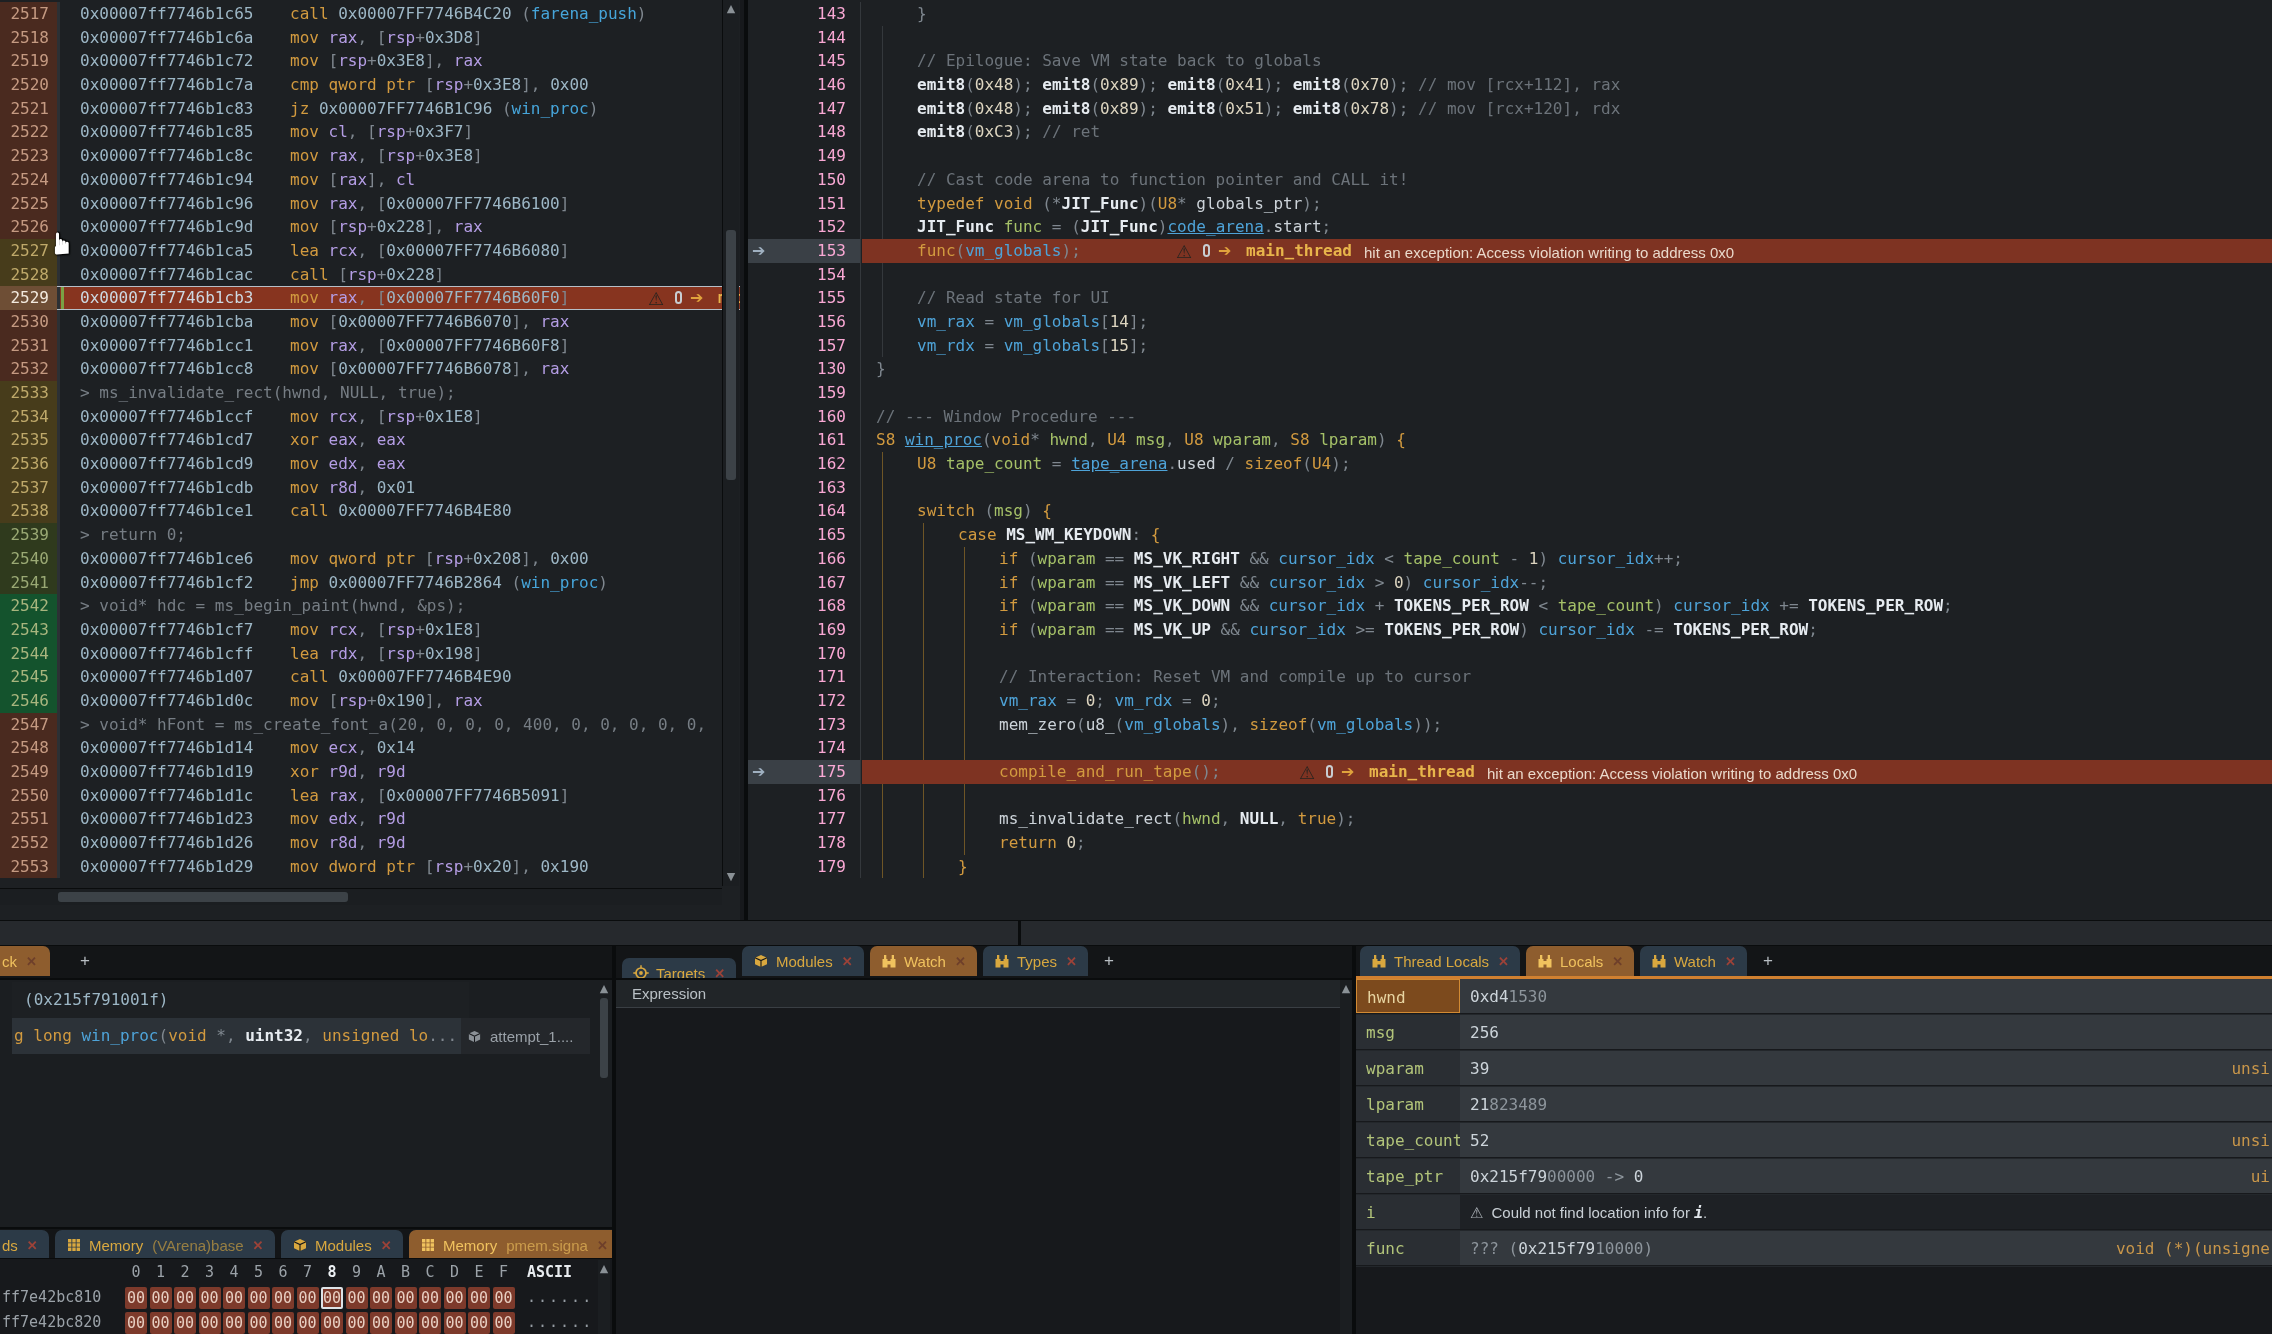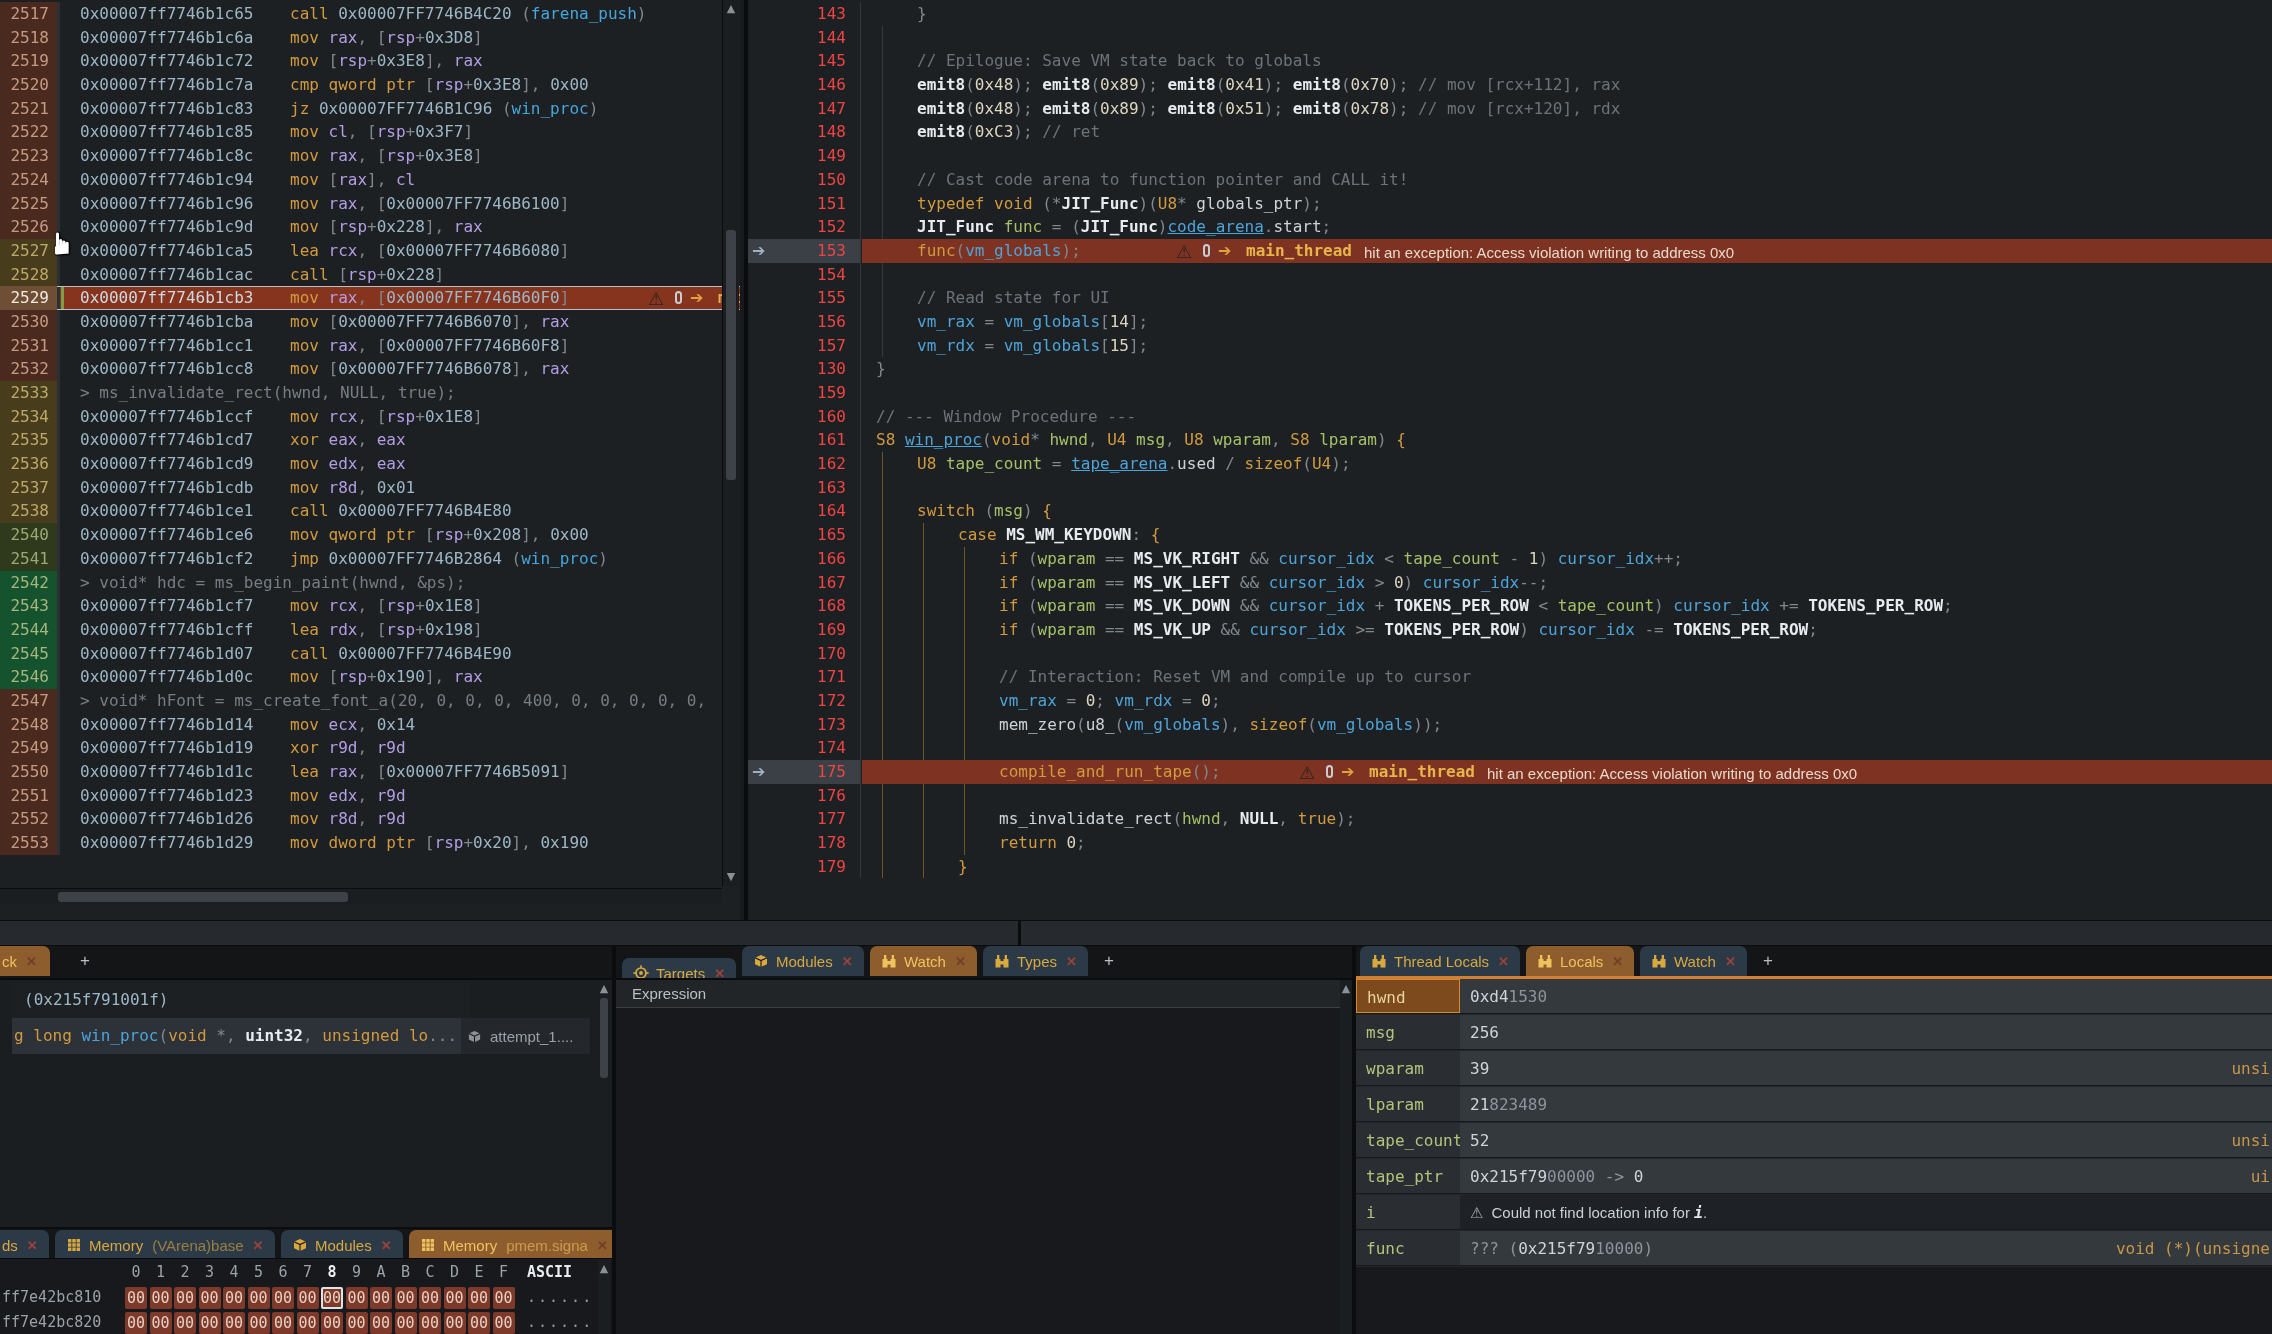--- a/index.html
+++ b/index.html
@@ -23,21 +23,21 @@
   .dbar{position:absolute;left:57px;top:0;bottom:0;width:3px;background:#2c3034;}
   .daddr{position:absolute;left:80px;color:#9db7c6}
   .dsel .daddr{color:#cdd9e2}
   .dcode{position:absolute;left:290px;}
   .dsrcline{position:absolute;left:80px;color:#767d84}
   .dsel{background:#87341f;}
   .dsel .selline{position:absolute;left:57px;right:0;height:1px;background:#b6bfc7;}
   .greenbar{position:absolute;left:61px;top:1px;bottom:1px;width:3px;background:#7ba044;}
   
   .srow{position:relative;height:23.7px;line-height:23.7px;white-space:pre;}
-  .snum{position:absolute;left:16px;width:82px;text-align:right;color:#ef4444;}
+  .snum{position:absolute;left:16px;width:82px;text-align:right;color:#f9a8d4;}
   .sgut-hl{position:absolute;left:0;width:112px;top:0;bottom:0;background:#3a4046;}
   .sborder{position:absolute;left:112px;top:0;bottom:0;width:1px;background:#34383c;}
   .sarrow{position:absolute;left:4px;color:#9fb0c0;font-family:"DejaVu Sans",sans-serif;}
   .scode{position:absolute;}
   .sred{position:absolute;left:114px;right:0;top:0;bottom:0;background:#7e3322;}
   .guide{position:absolute;top:0;bottom:0;width:1px;}
   .guide-o{background:#6e5526}.guide-y{background:#34383c}
   .warn-tri{font-family:"DejaVu Sans",sans-serif;color:#26231f;font-size:18px;}
   .capsule{display:inline-block;width:7px;height:13px;border:2px solid #c8cdd2;border-radius:5px;box-sizing:border-box;}
   .arrow-g{color:#e0a33c;font-family:"DejaVu Sans",sans-serif;font-weight:bold;}
@@ -113,20 +113,21 @@
         <div class="drow dsel"><span class="dgut hsel">2529</span><span class="dbar"></span><span class="selline" style="top: 0px;"></span><span class="selline" style="bottom: 0px;"></span><span class="greenbar"></span><span class="daddr">0x00007ff7746b1cb3</span><span class="dcode"><span class="tk-m">mov </span><span class="tk-r">rax</span><span class="tk-p">, [</span><span class="tk-n">0x00007FF7746B60F0</span><span class="tk-p">]</span></span><span class="warn-tri abs" style="left: 648px; top: 1px;">⚠</span><span class="capsule abs" style="left: 675px; top: 5px;"></span><span class="arrow-g abs" style="left: 690px;">➔</span><span class="thread abs" style="left: 718px;">main_thread</span></div>
         <div class="drow"><span class="dgut hr">2530</span><span class="dbar"></span><span class="daddr">0x00007ff7746b1cba</span><span class="dcode"><span class="tk-m">mov </span><span class="tk-p">[</span><span class="tk-n">0x00007FF7746B6070</span><span class="tk-p">], </span><span class="tk-r">rax</span></span></div>
         <div class="drow"><span class="dgut hr">2531</span><span class="dbar"></span><span class="daddr">0x00007ff7746b1cc1</span><span class="dcode"><span class="tk-m">mov </span><span class="tk-r">rax</span><span class="tk-p">, [</span><span class="tk-n">0x00007FF7746B60F8</span><span class="tk-p">]</span></span></div>
         <div class="drow"><span class="dgut hr">2532</span><span class="dbar"></span><span class="daddr">0x00007ff7746b1cc8</span><span class="dcode"><span class="tk-m">mov </span><span class="tk-p">[</span><span class="tk-n">0x00007FF7746B6078</span><span class="tk-p">], </span><span class="tk-r">rax</span></span></div>
         <div class="drow"><span class="dgut ho">2533</span><span class="dbar"></span><span class="dsrcline">&gt; ms_invalidate_rect(hwnd, NULL, true);</span></div>
         <div class="drow"><span class="dgut ho">2534</span><span class="dbar"></span><span class="daddr">0x00007ff7746b1ccf</span><span class="dcode"><span class="tk-m">mov </span><span class="tk-r">rcx</span><span class="tk-p">, [</span><span class="tk-r">rsp</span><span class="tk-p">+</span><span class="tk-n">0x1E8</span><span class="tk-p">]</span></span></div>
         <div class="drow"><span class="dgut ho">2535</span><span class="dbar"></span><span class="daddr">0x00007ff7746b1cd7</span><span class="dcode"><span class="tk-m">xor </span><span class="tk-r">eax</span><span class="tk-p">, </span><span class="tk-r">eax</span></span></div>
         <div class="drow"><span class="dgut ho">2536</span><span class="dbar"></span><span class="daddr">0x00007ff7746b1cd9</span><span class="dcode"><span class="tk-m">mov </span><span class="tk-r">edx</span><span class="tk-p">, </span><span class="tk-r">eax</span></span></div>
         <div class="drow"><span class="dgut ho">2537</span><span class="dbar"></span><span class="daddr">0x00007ff7746b1cdb</span><span class="dcode"><span class="tk-m">mov </span><span class="tk-r">r8d</span><span class="tk-p">, </span><span class="tk-n">0x01</span></span></div>
         <div class="drow"><span class="dgut ho">2538</span><span class="dbar"></span><span class="daddr">0x00007ff7746b1ce1</span><span class="dcode"><span class="tk-m">call </span><span class="tk-n">0x00007FF7746B4E80</span></span></div>
+        <div class="drow"><span class="dgut hg2">2539</span><span class="dbar"></span><span class="dsrcline">&gt; return 0;</span></div>
         <div class="drow"><span class="dgut hg2">2540</span><span class="dbar"></span><span class="daddr">0x00007ff7746b1ce6</span><span class="dcode"><span class="tk-m">mov qword ptr </span><span class="tk-p">[</span><span class="tk-r">rsp</span><span class="tk-p">+</span><span class="tk-n">0x208</span><span class="tk-p">], </span><span class="tk-n">0x00</span></span></div>
         <div class="drow"><span class="dgut hg2">2541</span><span class="dbar"></span><span class="daddr">0x00007ff7746b1cf2</span><span class="dcode"><span class="tk-m">jmp </span><span class="tk-n">0x00007FF7746B2864 </span><span class="tk-p">(</span><span class="tk-s">win_proc</span><span class="tk-p">)</span></span></div>
         <div class="drow"><span class="dgut hg">2542</span><span class="dbar"></span><span class="dsrcline">&gt; void* hdc = ms_begin_paint(hwnd, &amp;ps);</span></div>
         <div class="drow"><span class="dgut hg">2543</span><span class="dbar"></span><span class="daddr">0x00007ff7746b1cf7</span><span class="dcode"><span class="tk-m">mov </span><span class="tk-r">rcx</span><span class="tk-p">, [</span><span class="tk-r">rsp</span><span class="tk-p">+</span><span class="tk-n">0x1E8</span><span class="tk-p">]</span></span></div>
         <div class="drow"><span class="dgut hg">2544</span><span class="dbar"></span><span class="daddr">0x00007ff7746b1cff</span><span class="dcode"><span class="tk-m">lea </span><span class="tk-r">rdx</span><span class="tk-p">, [</span><span class="tk-r">rsp</span><span class="tk-p">+</span><span class="tk-n">0x198</span><span class="tk-p">]</span></span></div>
         <div class="drow"><span class="dgut hg">2545</span><span class="dbar"></span><span class="daddr">0x00007ff7746b1d07</span><span class="dcode"><span class="tk-m">call </span><span class="tk-n">0x00007FF7746B4E90</span></span></div>
         <div class="drow"><span class="dgut hg">2546</span><span class="dbar"></span><span class="daddr">0x00007ff7746b1d0c</span><span class="dcode"><span class="tk-m">mov </span><span class="tk-p">[</span><span class="tk-r">rsp</span><span class="tk-p">+</span><span class="tk-n">0x190</span><span class="tk-p">], </span><span class="tk-r">rax</span></span></div>
         <div class="drow"><span class="dgut hr">2547</span><span class="dbar"></span><span class="dsrcline">&gt; void* hFont = ms_create_font_a(20, 0, 0, 0, 400, 0, 0, 0, 0, 0,</span></div>
         <div class="drow"><span class="dgut hr">2548</span><span class="dbar"></span><span class="daddr">0x00007ff7746b1d14</span><span class="dcode"><span class="tk-m">mov </span><span class="tk-r">ecx</span><span class="tk-p">, </span><span class="tk-n">0x14</span></span></div>
         <div class="drow"><span class="dgut hr">2549</span><span class="dbar"></span><span class="daddr">0x00007ff7746b1d19</span><span class="dcode"><span class="tk-m">xor </span><span class="tk-r">r9d</span><span class="tk-p">, </span><span class="tk-r">r9d</span></span></div>

